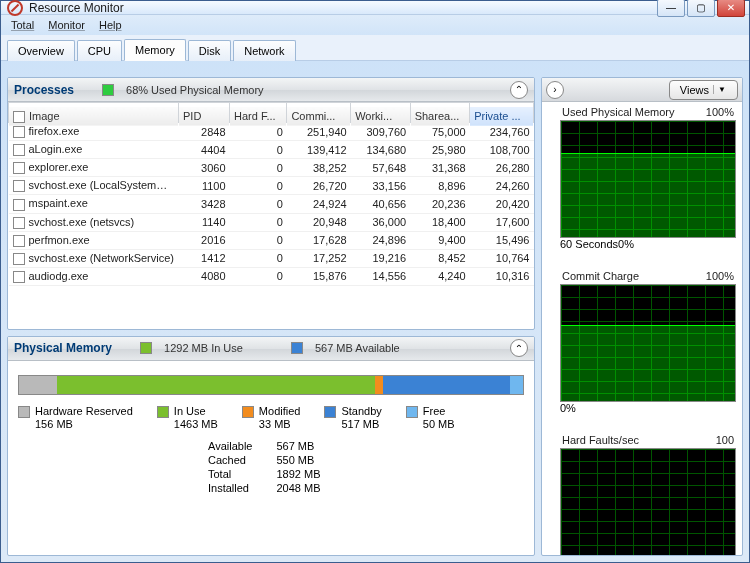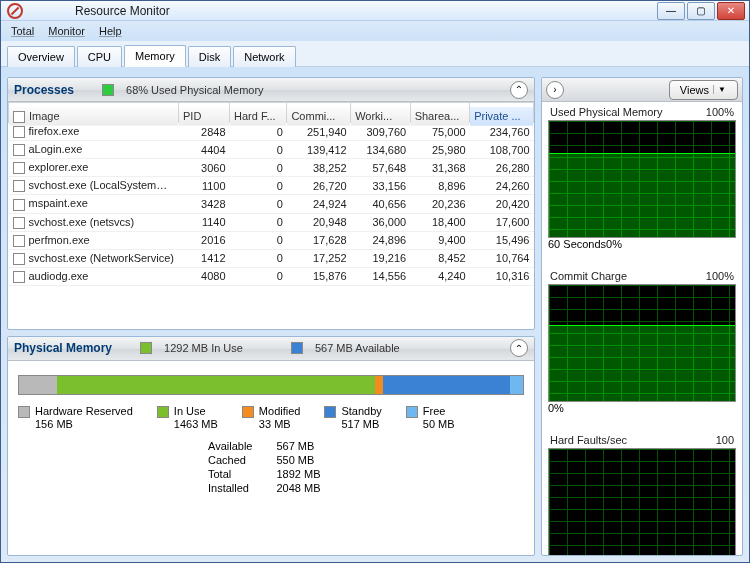--- a/index.html
+++ b/index.html
@@ -1,18 +1,18 @@
 <!DOCTYPE html>
 <html><head>
 <meta charset="utf-8">
 <style>
 * { box-sizing: border-box; margin: 0; padding: 0; font-family: "Segoe UI", Tahoma, sans-serif; font-size: 11px; }
 body { background:#d4e4f4; width:750px; height:563px; overflow:hidden; }
 .window { width:750px; height:563px; background:linear-gradient(to bottom,#e8f1fb 0,#cde2f8 40px,#dce9f7 100%); border:1px solid #3b5d8e; position:relative; }
-.titlebar { height:20px; display:flex; align-items:center; padding:0 4px; background:linear-gradient(to bottom,#f5faff,#d9e9fb); border-bottom:1px solid #b8cde6;gap:46px; }
+.titlebar { height:14px; display:flex; align-items:center; padding:0 4px; background:linear-gradient(to bottom,#f5faff,#d9e9fb); border-bottom:1px solid #b8cde6; }
 .titlebar .appicon { width:16px; height:16px; margin:0 6px 0 2px; border-radius:50%; border:2px solid #c0392b; position:relative; }
 .titlebar .appicon::after{content:"";position:absolute;width:10px;height:2px;background:#c0392b;top:5px;left:1px;transform:rotate(-45deg);}
 .titlebar .title { color:#1a1a1a; font-size:12px; }
 .titlebar .winbtns { margin-left:auto; display:flex; gap:2px; }
 .winbtn { width:28px; height:18px; border:1px solid #7a9ac0; background:linear-gradient(to bottom,#f4f8fd,#d5e5f7); border-radius:2px; display:flex; align-items:center; justify-content:center; font-size:10px; cursor:pointer; }
 .winbtn.close { background:linear-gradient(to bottom,#e78a83,#d1443a); color:#fff; border-color:#9c2d22;}
 .menubar { height:20px; display:flex; align-items:center; gap:14px; padding:0 10px; color:#1a1a1a; }
 .menubar span { text-decoration:underline; text-decoration-color:rgba(0,0,0,0.3); cursor:default; }
 .tabbar { height:26px; background:#e9f1fb; border-bottom:1px solid #b8cde6; display:flex; align-items:flex-end; padding-left:6px; }
 .tab { padding:4px 10px; border:1px solid #9db8d6; border-bottom:none; background:linear-gradient(to bottom,#fcfdfe,#e7eff9); margin-right:2px; border-radius:2px 2px 0 0; cursor:pointer; position:relative; top:1px;}
@@ -40,21 +40,21 @@
 .legend .item{display:flex;gap:5px;align-items:flex-start;}
 .legend .sw{width:12px;height:12px;border:1px solid #888;margin-top:1px;}
 .legend .txt{line-height:13px;}
 .totals { display:flex; gap:24px; margin-left:190px; margin-top:8px; }
 .totals div{line-height:14px;}
 .rightcol .panel{flex:1;}
 .righthdr{height:24px;background:linear-gradient(to bottom,#f3f5f6,#d6d9dd);border-bottom:1px solid #b8bfc6;display:flex;align-items:center;padding:0 4px;}
 .righthdr .collapse{margin-left:0;margin-right:auto;}
 .viewsbtn{height:20px;padding:0 10px;border:1px solid #888;background:linear-gradient(to bottom,#fdfdfd,#e6e6e6);border-radius:4px;cursor:pointer;display:flex;align-items:center;gap:4px;}
 .viewsbtn .dd{width:14px;border-left:1px solid #aaa;padding-left:4px;font-size:8px;}
-.charts{flex:1;padding:4px 6px;overflow:hidden;}
+.charts{flex:1;padding:4px 6px;overflow:hidden;margin-left:12px;}
 .chartbox{margin-bottom:6px;}
 .chartbox .clabels{display:flex;justify-content:space-between;font-size:10px;color:#222;padding:0 2px 2px;}
 .chartarea{height:118px;background:#000;border:1px solid #888;position:relative;overflow:hidden;}
 .chartarea .grid{position:absolute;inset:0;
   background-image:linear-gradient(to right,#005500 1px,transparent 1px),linear-gradient(to bottom,#005500 1px,transparent 1px);
   background-size:18px 12px;}
 .chartarea .fill{position:absolute;left:0;right:0;background:rgba(0,255,0,0.35);border-top:1px solid #0f0;}
 .chartwrap{position:relative;padding-bottom:14px;}
 </style>
 </head>

